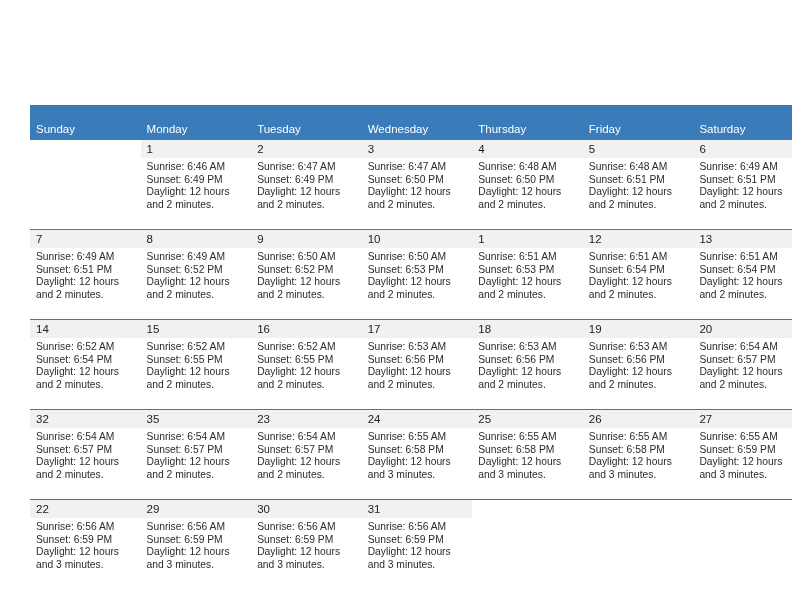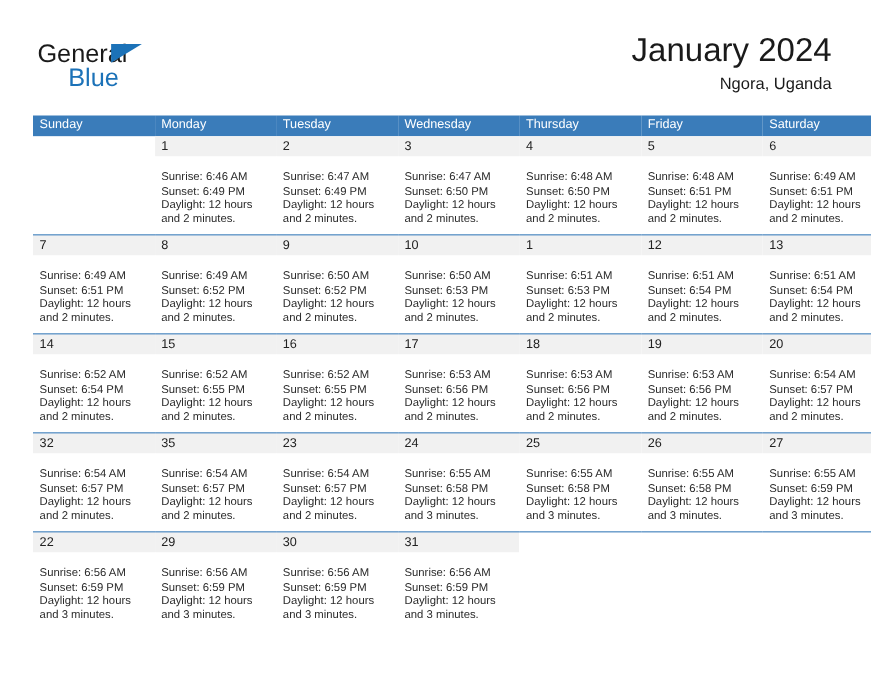--- a/index.html
+++ b/index.html
@@ -97,21 +97,21 @@
     border-collapse: collapse;
     table-layout: fixed;
     width: 732px;
   }
   table.cal th {
     background: #3a7cba;
     color: #ffffff;
     font-size: 11.5px;
     font-weight: normal;
     text-align: left;
-    padding: 2px 0 5px 6px;
+    padding: 18px 0 5px 6px;
     height: 11px;
     width: 104.57px;
     border: none;
   }
   table.cal td {
     vertical-align: top;
     padding: 0;
     width: 104.57px;
     height: 89px;
     border-top: 1px solid #3a7cba;
@@ -133,51 +133,37 @@
     font-size: 11.5px;
     color: #222222;
     padding: 3px 0 3px 6px;
     line-height: 12px;
     height: 12px;
   }
   .daynum.empty {
     background: transparent;
   }
   .details {
-    padding: 14px 5px 0 6px;
+    padding: 3px 5px 0 6px;
     font-size: 10.3px;
     line-height: 12.6px;
     color: #2b2b2b;
   }
   .details div {
     white-space: nowrap;
   }
   td.blank .cell-inner {
     background: #ffffff;
   }
 </style>
 </head>
 <body>
 
 <div class="page">
 
-  <div class="header">
-
-    <div class="logo">
-      <span class="logo-general">General</span>
-      <span class="logo-tri"></span>
-      <span class="logo-blue">Blue</span>
-    </div>
-
-    <div class="title-block">
-      <div class="cal-title">January 2024</div>
-      <div class="cal-subtitle">Ngora, Uganda</div>
-    </div>
-
-  </div>
 
   <div class="calendar">
     <table class="cal">
       <thead>
         <tr>
           <th>Sunday</th>
           <th>Monday</th>
           <th>Tuesday</th>
           <th>Wednesday</th>
           <th>Thursday</th>

